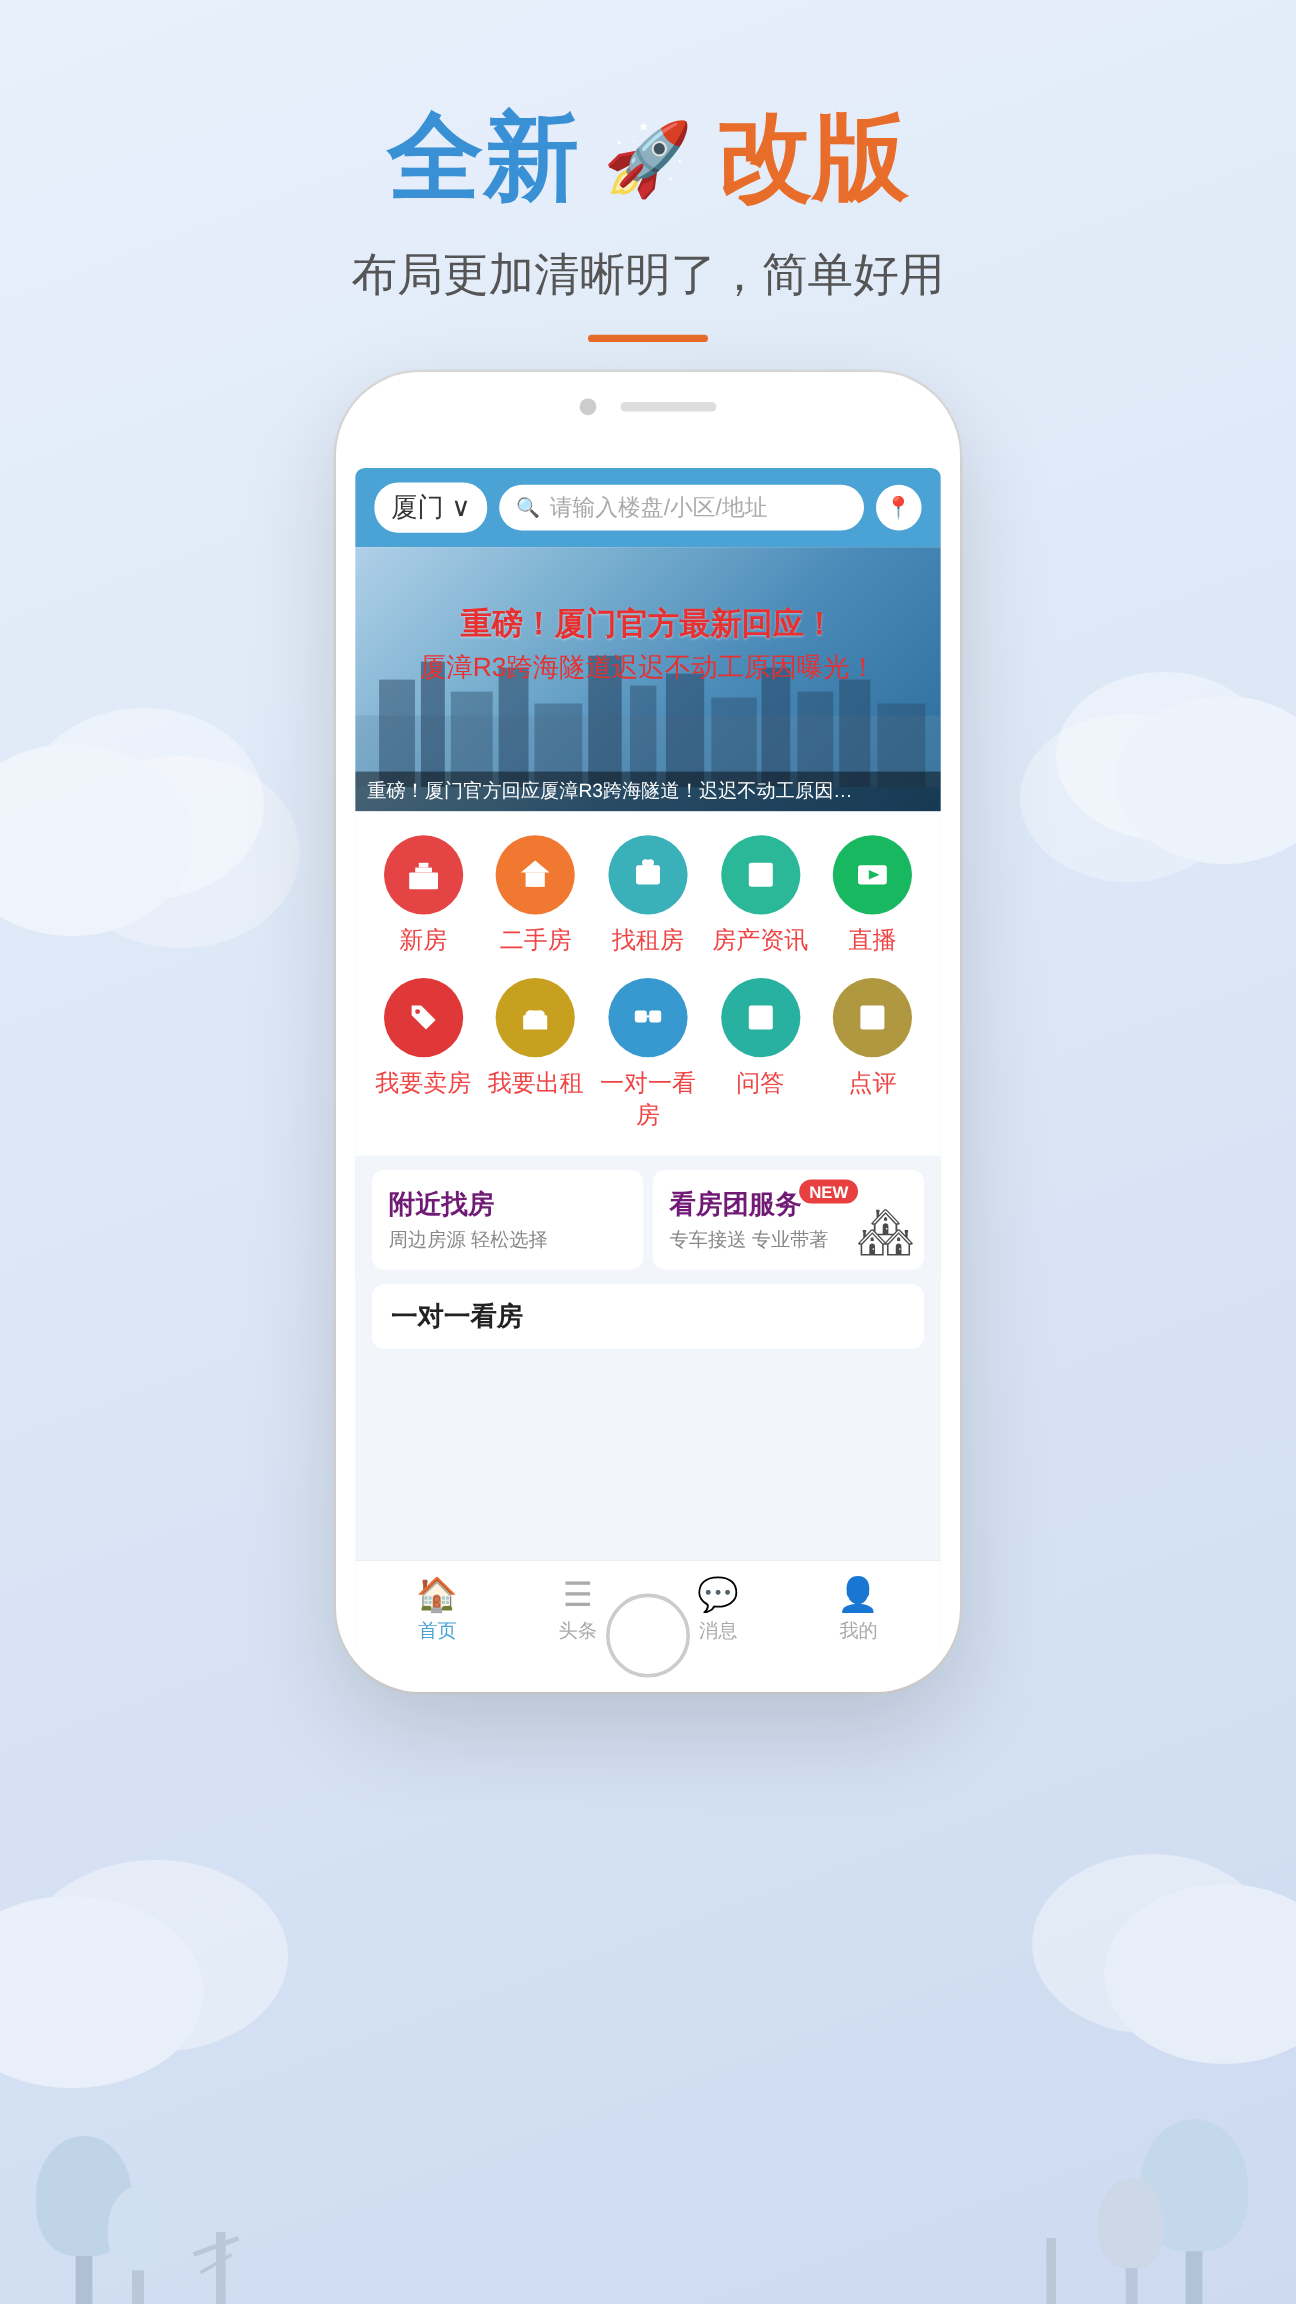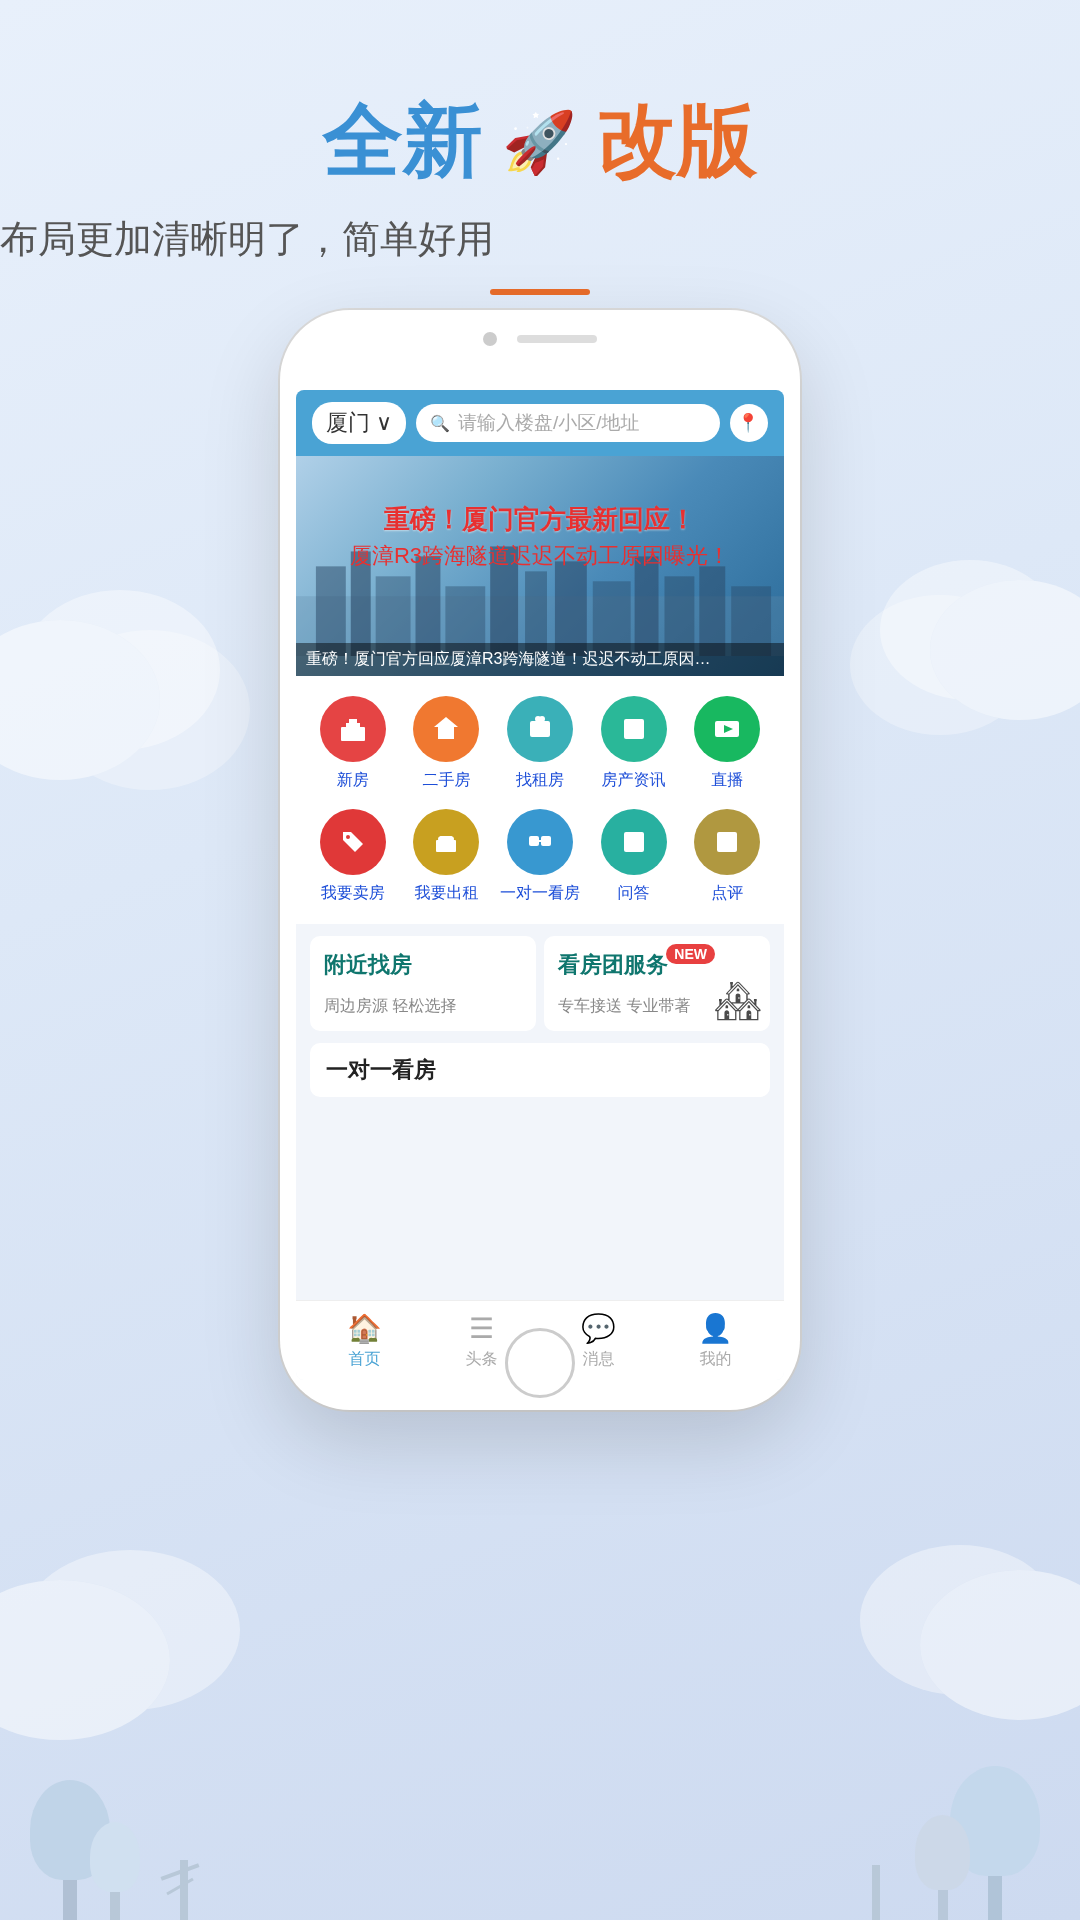--- a/index.html
+++ b/index.html
@@ -58,22 +58,23 @@
     }
     .tree-top {
       background: #c8d8ea;
       border-radius: 50% 50% 40% 40%;
       margin: 0 auto;
     }
 
     
     .header-section {
       position: absolute;
-      top: 88px;
+      top: 78px;
       left: 0; right: 0;
+      text-align: center;
     }
     .header-title {
       font-size: 80px;
       font-weight: 700;
       display: flex;
       align-items: center;
       justify-content: center;
       gap: 20px;
     }
     .title-blue { color: #3a90d4; }
@@ -256,22 +257,22 @@
       width: 66px;
       height: 66px;
       border-radius: 50%;
       display: flex;
       align-items: center;
       justify-content: center;
       font-size: 30px;
       color: white;
     }
     .menu-label {
-      font-size: 16px;
-      color: #1d4ed8;
+      font-size: 20px;
+      color: #ef4444;
       text-align: center;
     }
 
     
     .ic-red { background: #e54444; }
     .ic-orange { background: #f07830; }
     .ic-teal { background: #3ab0b8; }
     .ic-green { background: #2ab898; }
     .ic-bright-green { background: #18b860; }
     .ic-red2 { background: #e03838; }
@@ -292,22 +293,22 @@
       flex: 1;
       background: white;
       border-radius: 10px;
       padding: 14px;
       margin: 6px 4px;
       position: relative;
     }
     .bottom-card-title {
       font-size: 22px;
       font-weight: 600;
-      color: #0f766e;
-      margin-bottom: 16px;
+      color: #701a75;
+      margin-bottom: 4px;
     }
     .bottom-card-sub {
       font-size: 16px;
       color: #888;
     }
     .new-badge {
       position: absolute;
       top: 8px;
       right: 55px;
       background: #e84040;

